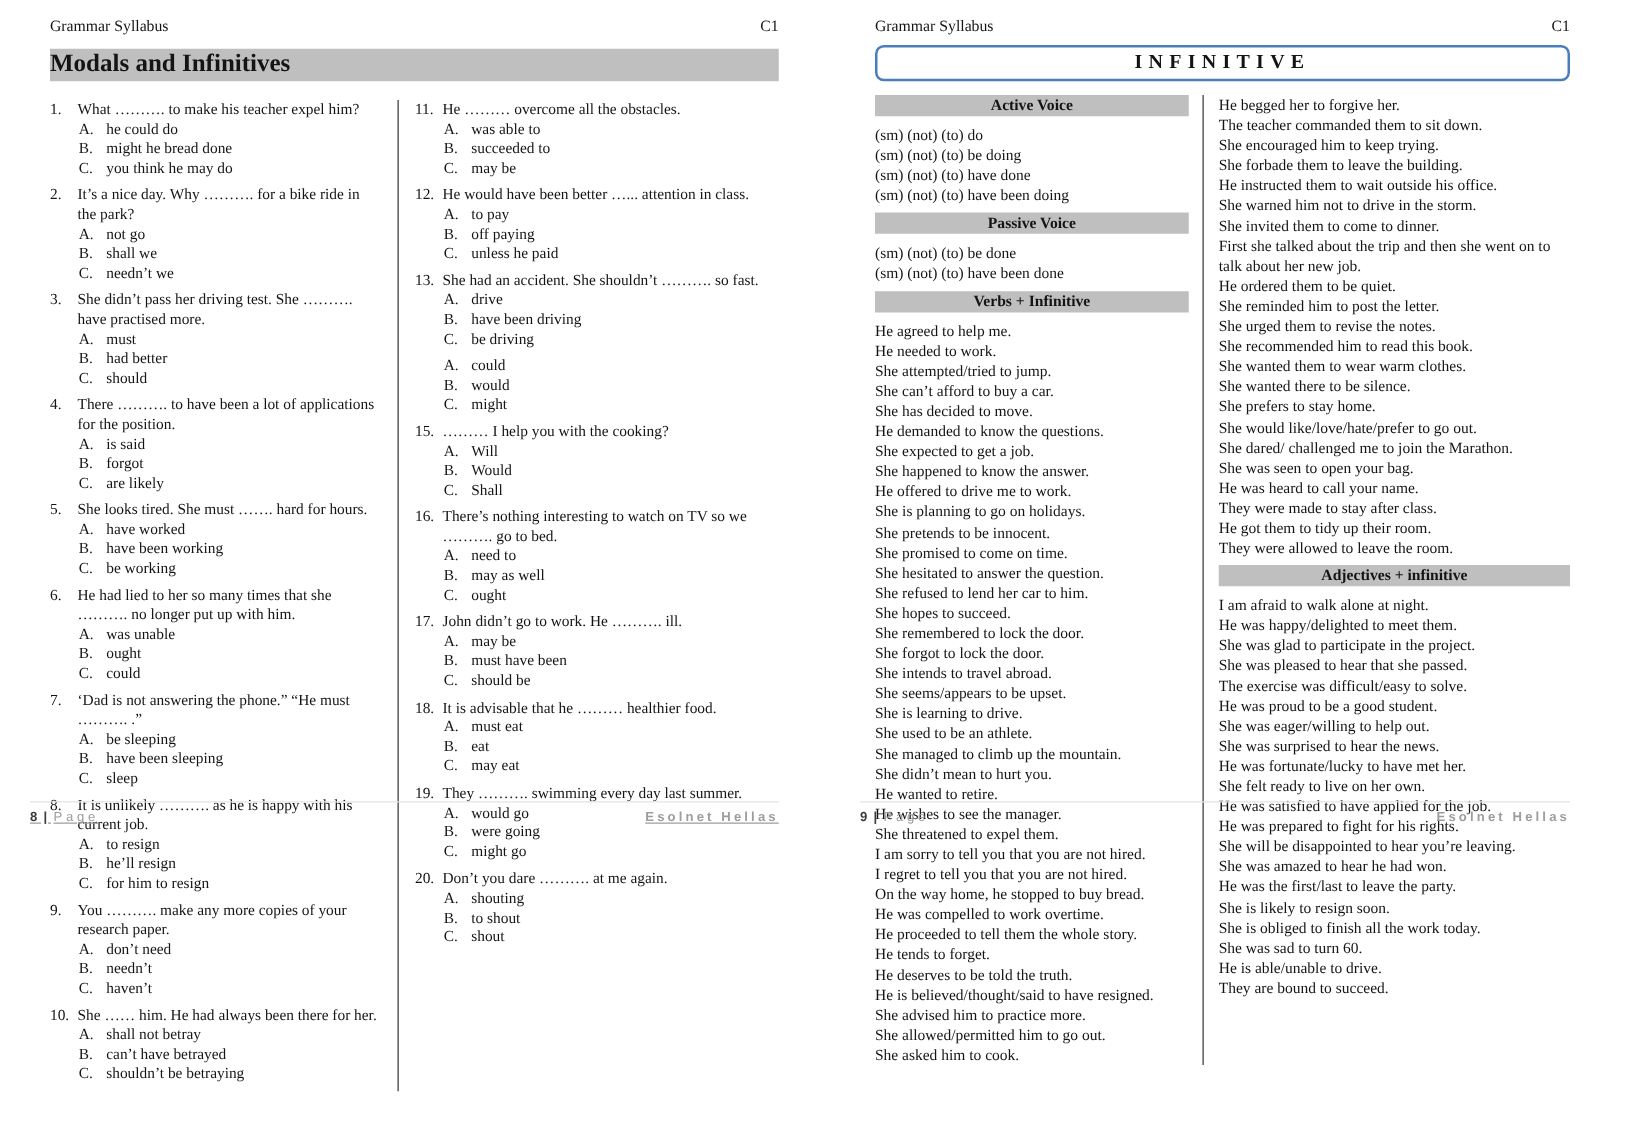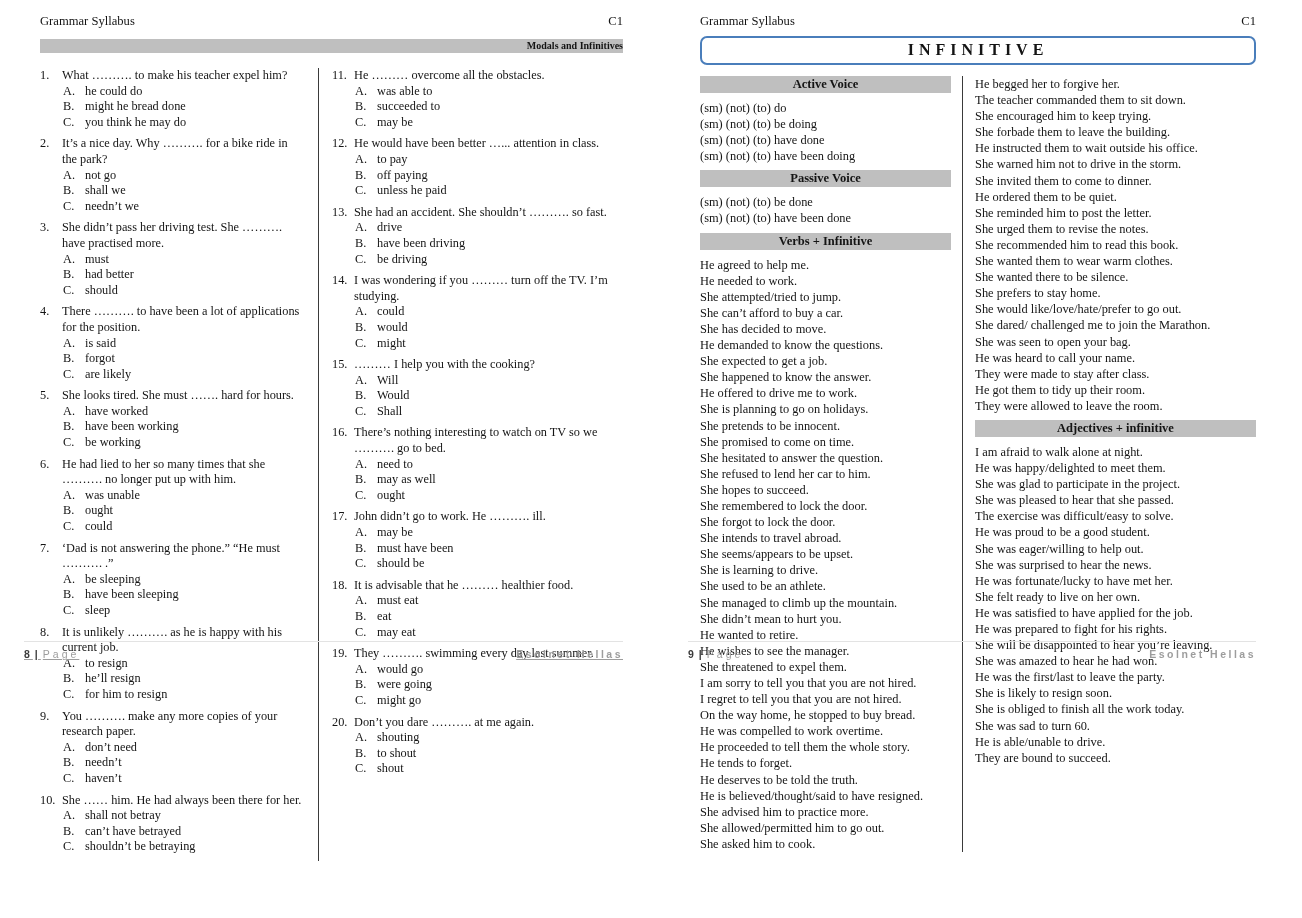--- a/index.html
+++ b/index.html
@@ -6,22 +6,22 @@
   body{width:1302px;height:918px;overflow:hidden;}
   .canvas{display:flex;width:1302px;height:918px;background:#fff;
           font-family:"Liberation Serif","DejaVu Serif",serif;color:#141414;}
   .page{position:relative;box-sizing:border-box;height:670px;}
   .page-left{width:651px;padding:14px 28px 0 40px;}
   .page-right{width:651px;padding:14px 46px 0 49px;}
 
   .page-header{display:flex;justify-content:space-between;font-size:12.6px;line-height:15px;}
 
   
-  .title-bar{background:var(--bar_gray,#bfbfbf);text-align:right;font-weight:bold;
-             font-size:10px;padding:1px 0 2px;margin:10px 0 15px;}
+  .title-bar{background:var(--bar_gray,#bfbfbf);text-align:left;font-weight:bold;
+             font-size:20px;padding:1px 0 2px;margin:10px 0 15px;}
   .q-columns{display:flex;align-items:stretch;}
   .q-col{box-sizing:border-box;}
   #qcol1{width:278px;padding-right:14px;}
   #qcol2{flex:1;padding-left:13px;}
   .v-divider{width:1px;background:var(--divider,#3a3a3a);}
   .question{margin-bottom:6px;font-size:12.3px;line-height:15.6px;}
   .q-head{display:flex;}
   .q-num{width:22px;flex:none;}
   .q-text{flex:1;}
   .q-opts{margin-left:23px;}
@@ -323,24 +323,20 @@
                 <span class="opt-letter">B.</span>
                 <span class="opt-text">have been driving</span>
               </div>
               <div class="q-opt">
                 <span class="opt-letter">C.</span>
                 <span class="opt-text">be driving</span>
               </div>
             </div>
           </div>
           <div class="question">
-            <div class="q-head">
-              <span class="q-num">14.</span>
-              <span class="q-text">I was wondering if you ……… turn off the TV. I’m studying.</span>
-            </div>
             <div class="q-opts">
               <div class="q-opt">
                 <span class="opt-letter">A.</span>
                 <span class="opt-text">could</span>
               </div>
               <div class="q-opt">
                 <span class="opt-letter">B.</span>
                 <span class="opt-text">would</span>
               </div>
               <div class="q-opt">
@@ -536,20 +532,21 @@
         </div>
       <div class="v-divider"></div>
       <div class="r-col" id="rcol2">
           <div class="line">He begged her to forgive her.</div>
           <div class="line">The teacher commanded them to sit down.</div>
           <div class="line">She encouraged him to keep trying.</div>
           <div class="line">She forbade them to leave the building.</div>
           <div class="line">He instructed them to wait outside his office.</div>
           <div class="line">She warned him not to drive in the storm.</div>
           <div class="line">She invited them to come to dinner.</div>
+          <div class="line">First she talked about the trip and then she went on to talk about her new job.</div>
           <div class="line">He ordered them to be quiet.</div>
           <div class="line">She reminded him to post the letter.</div>
           <div class="line">She urged them to revise the notes.</div>
           <div class="line">She recommended him to read this book.</div>
           <div class="line">She wanted them to wear warm clothes.</div>
           <div class="line">She wanted there to be silence.</div>
           <div class="line">She prefers to stay home.</div>
           <div class="line">She would like/love/hate/prefer to go out.</div>
           <div class="line">She dared/ challenged me to join the Marathon.</div>
           <div class="line">She was seen to open your bag.</div>

